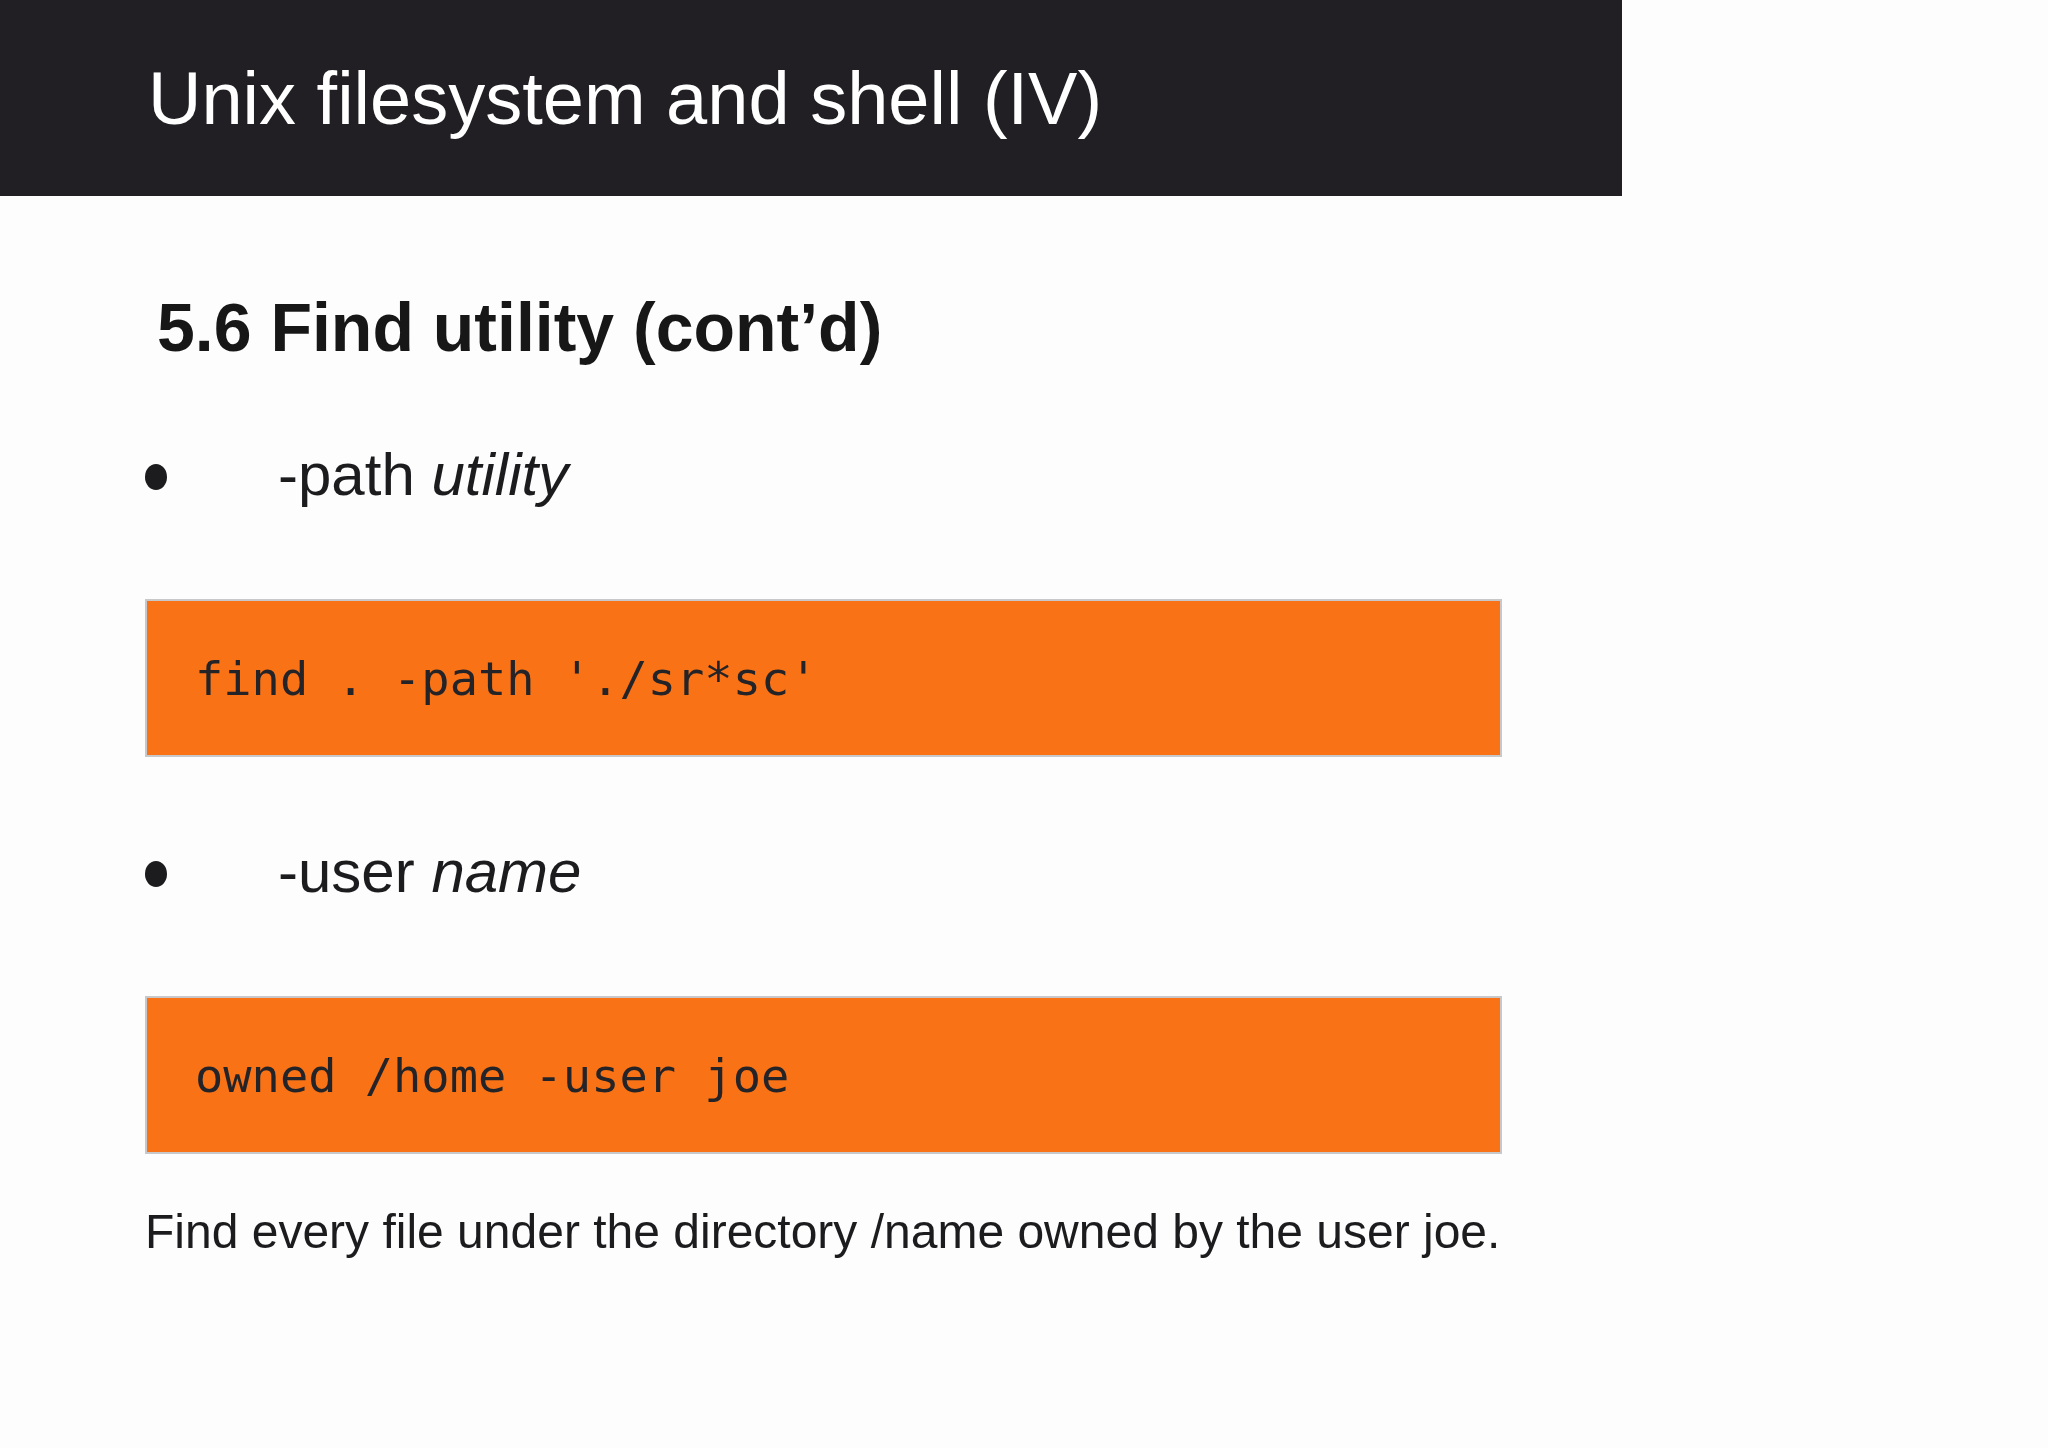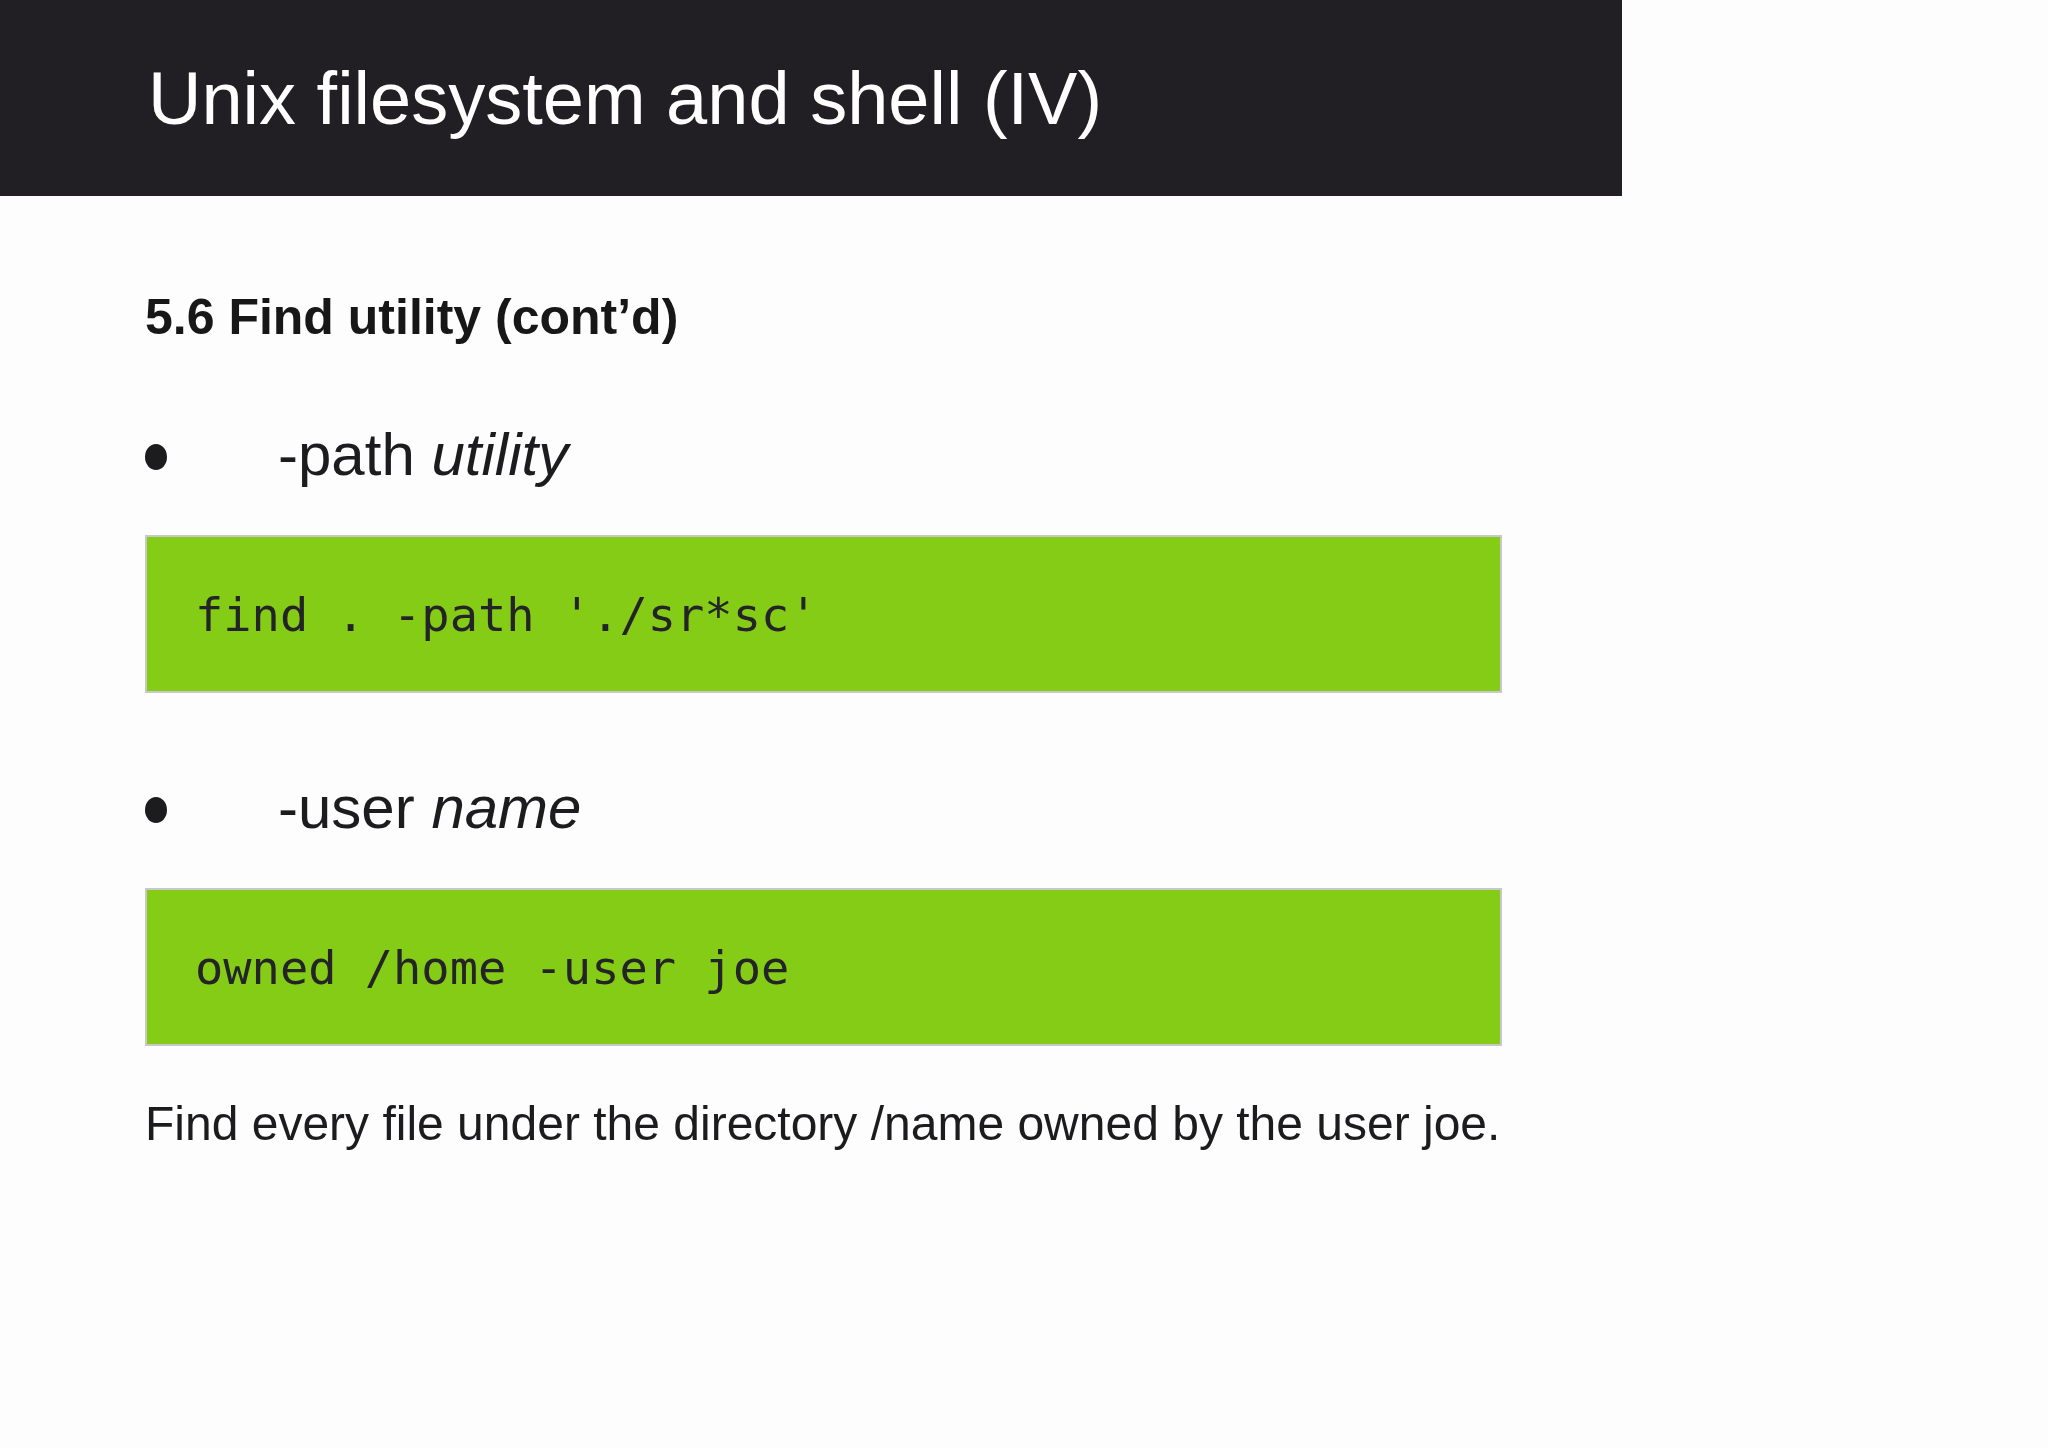--- a/index.html
+++ b/index.html
@@ -31,23 +31,23 @@
     font-size: 74px;
     font-weight: 400;
     padding-left: 148px;
     letter-spacing: 0px;
     white-space: nowrap;
   }
   .content {
     padding: 0 120px 0 145px;
   }
   .section-heading {
-    margin: 0;
+    margin: 12px;
     margin-top: 92px;
-    font-size: 50px;
+    font-size: 68px;
     font-weight: 700;
     color: #171717;
     letter-spacing: 0px;
   }
   .bullet-row {
     display: flex;
     align-items: center;
     margin-top: 74px;
     font-size: 60px;
     color: #1c1c1e;
@@ -66,23 +66,23 @@
     margin-top: 4px;
   }
   .bullet-option {
     white-space: pre;
   }
   .bullet-arg {
     font-style: italic;
     white-space: pre;
   }
   .code-block {
-    margin-top: 46px;
+    margin-top: 90px;
     height: 158px;
-    background: #84cc16;
+    background: #f97316;
     border: 2px solid #c8c7ca;
     box-sizing: border-box;
     display: flex;
     align-items: center;
   }
   .code-text {
     font-family: "DejaVu Sans Mono", "Liberation Mono", monospace;
     font-size: 47px;
     color: #242428;
     padding-left: 48px;

